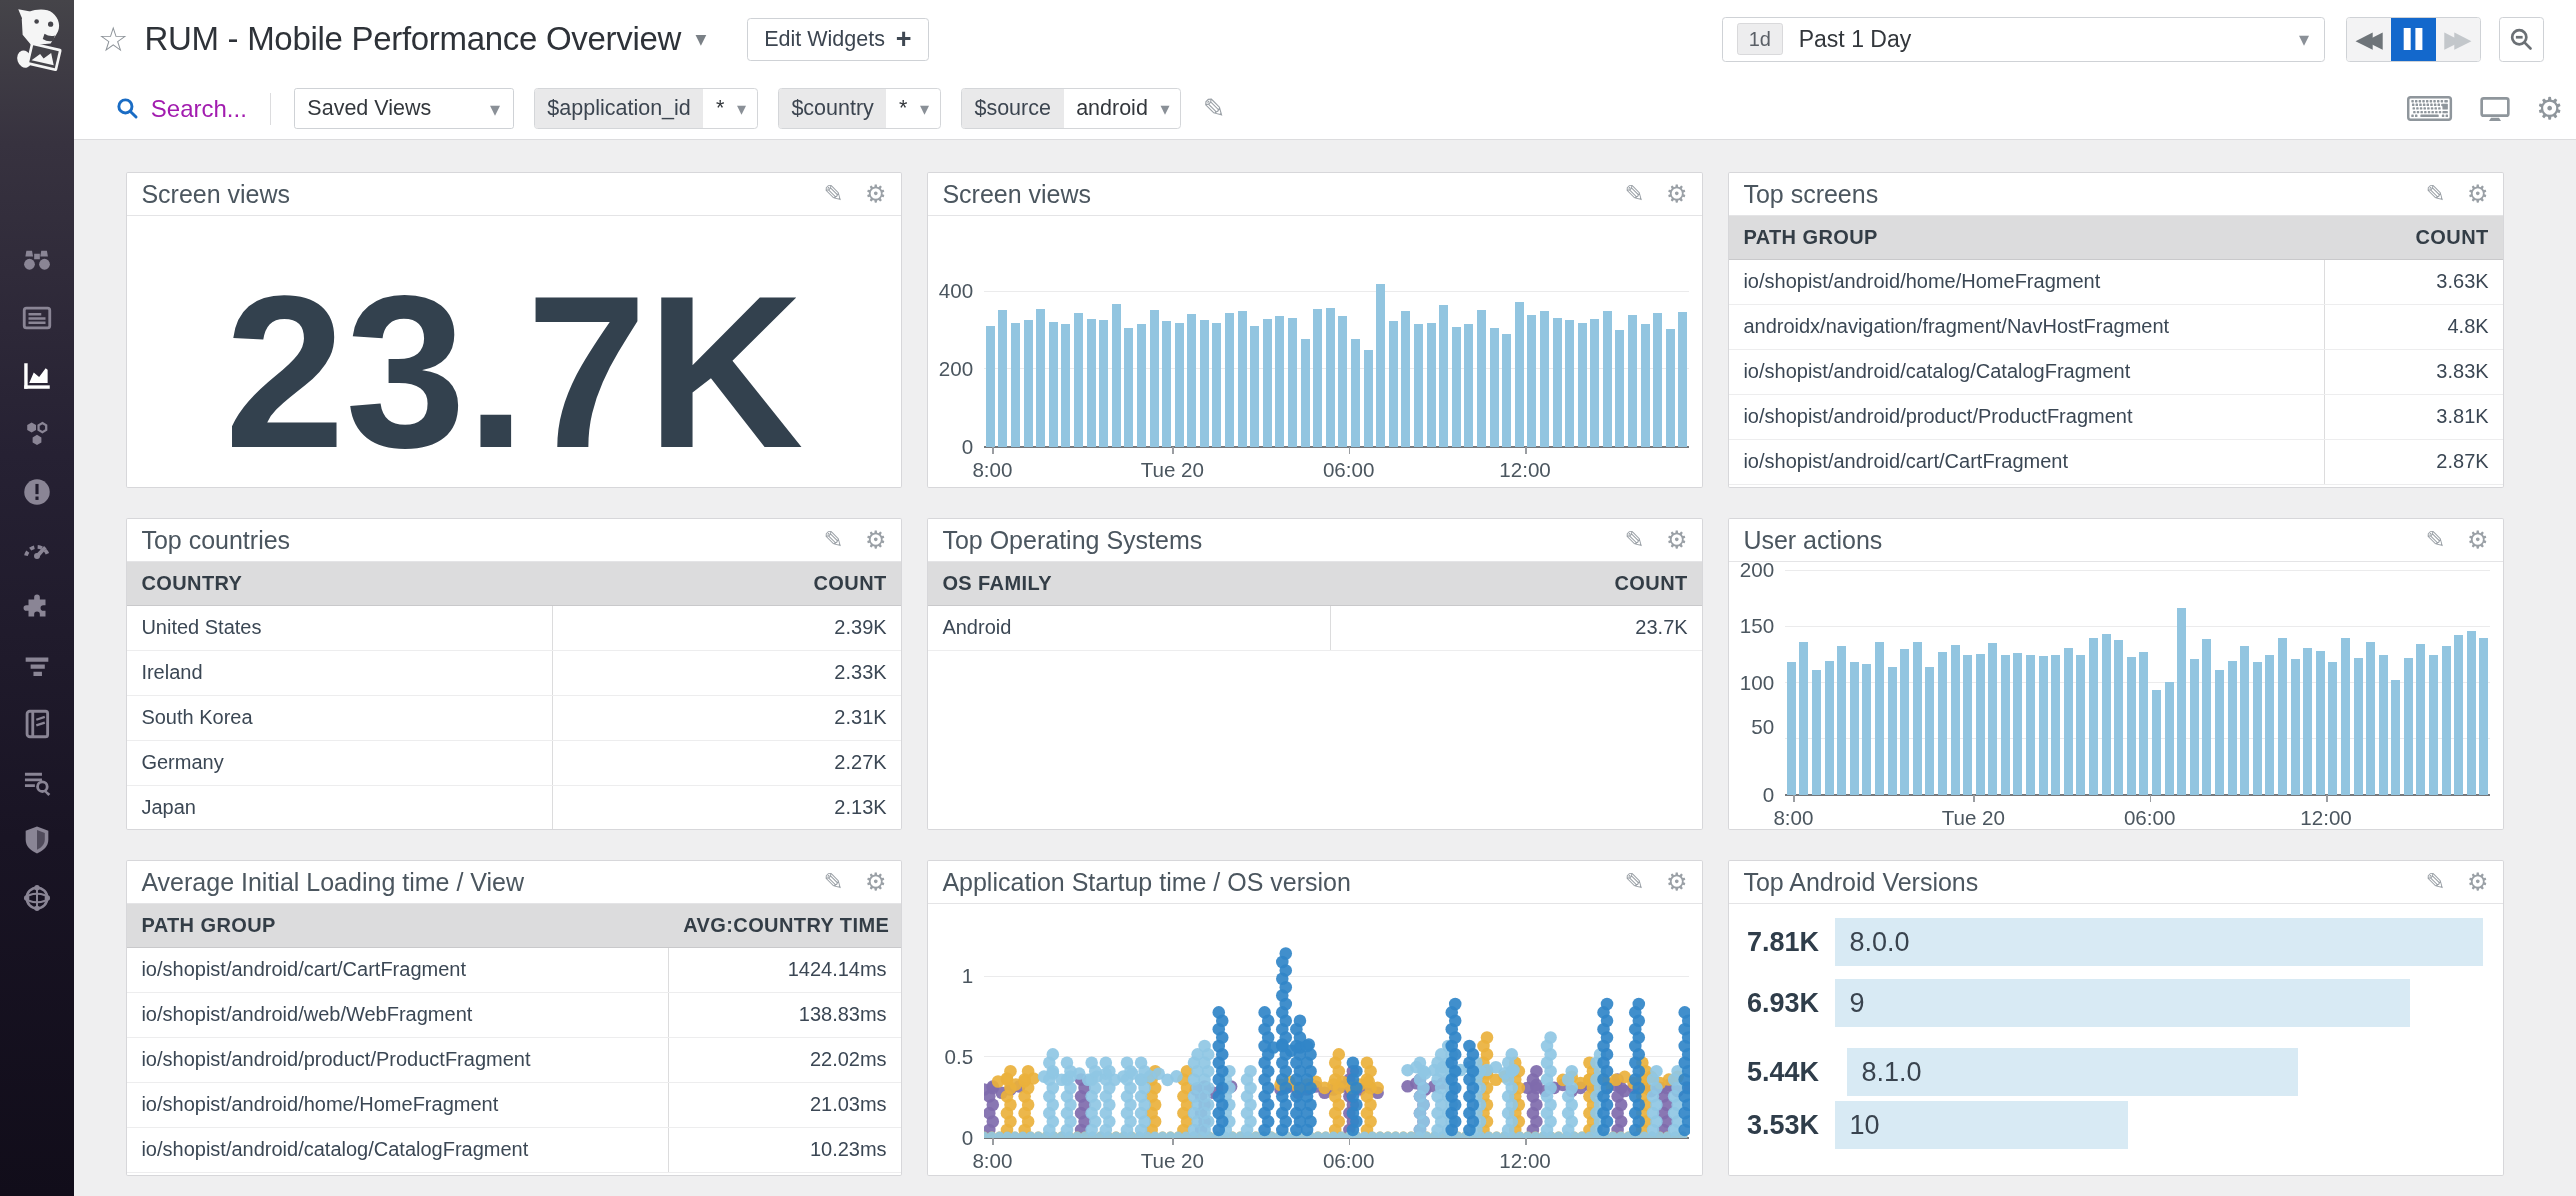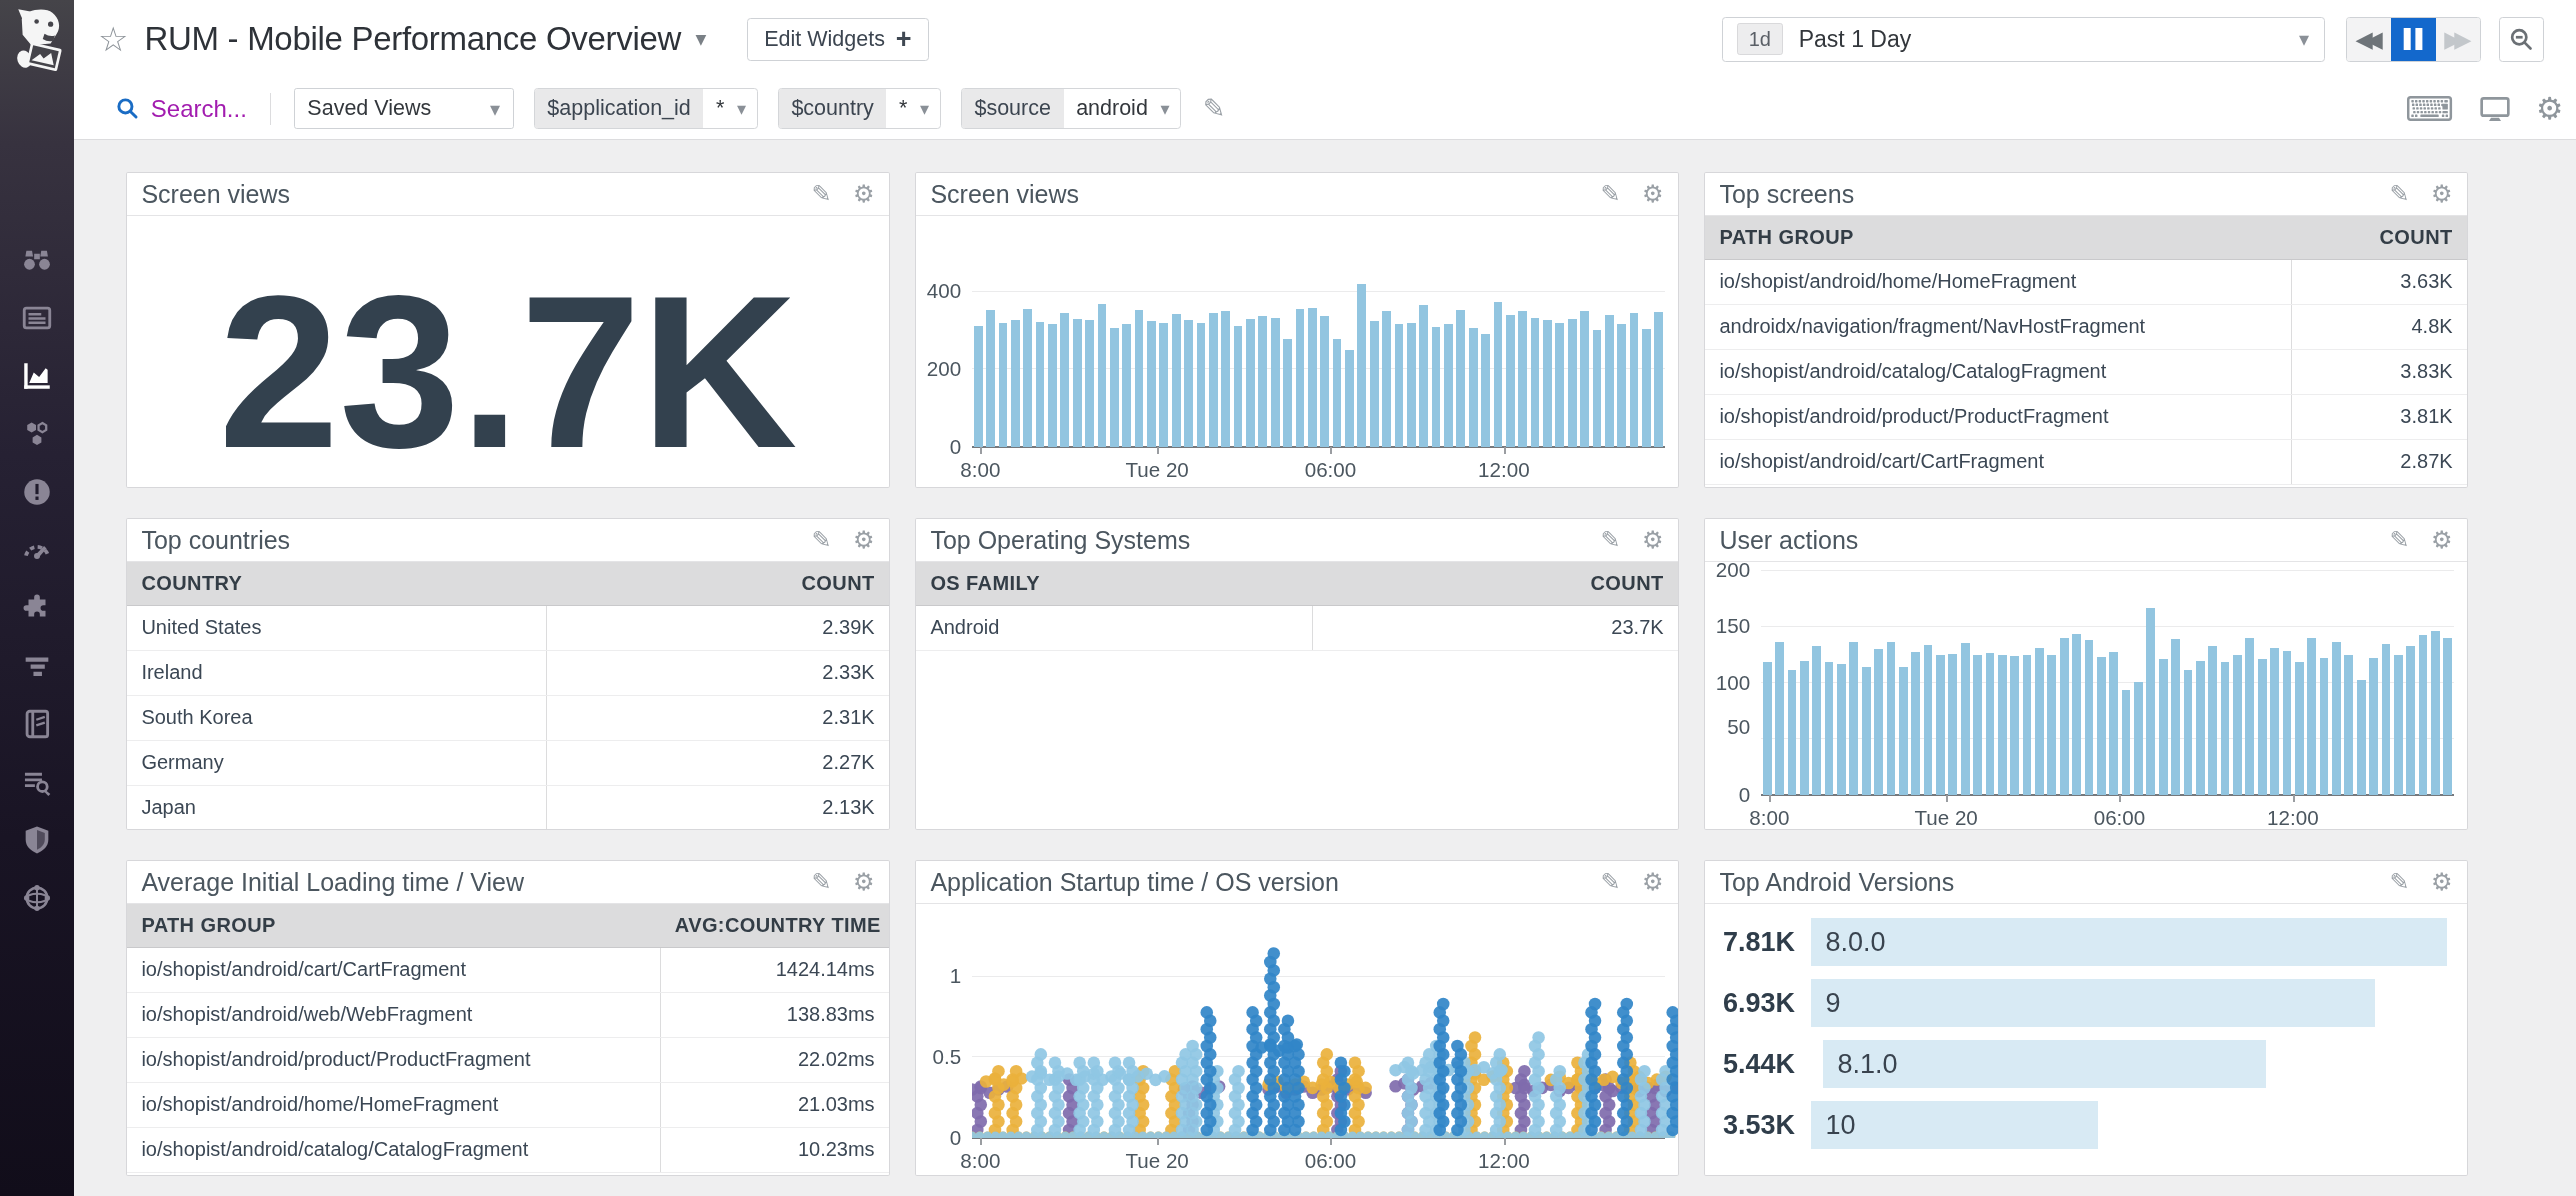--- a/index.html
+++ b/index.html
@@ -45,21 +45,21 @@
   .pill { display:flex; align-items:stretch; height:41px; border:0.9px solid #d4d6d9; border-radius:3.6px; overflow:hidden; margin-left:20px; font-size:21.5px; background:#fff; cursor:pointer; }
   .pill-name { background:#e9e9ea; color:#3c4550; display:flex; align-items:center; padding:0 12.6px; }
   .pill-value { display:flex; align-items:center; padding:0 12.6px; color:#33373c; }
   .pill-caret { display:flex; align-items:center; padding-right:10.8px; color:#8a9097; font-size:18px; }
   .row-pencil { font-size:27px; color:#9aa0a6; margin-left:21.5px; cursor:pointer; }
   .hdr-icons { margin-left:auto; display:flex; align-items:center; gap:25px; color:#8f969c; }
   .hdr-icons .uicon { font-size:34px; line-height:1; cursor:pointer; }
   .hdr-icons .gear-g { font-size:30.5px; }
 
   
-  .grid { padding:32px 108px 0 52px; display:grid; grid-template-columns:repeat(3,1fr); grid-template-rows:316px 312px 316px; gap:30px 25px; }
+  .grid { padding:32px 72px 0 52px; display:grid; grid-template-columns:repeat(3,1fr); grid-template-rows:316px 312px 316px; gap:30px 25px; }
   .widget { background:#fff; border:0.9px solid #d7d7da; border-radius:1.8px; display:flex; flex-direction:column; overflow:hidden; }
   .w-head { height:43px; flex:none; display:flex; align-items:center; padding:0 14.4px; border-bottom:0.9px solid #e4e4e6; }
   .w-title { font-size:25px; color:#4b565f; white-space:nowrap; }
   .w-icons { margin-left:auto; display:flex; gap:21.5px; color:#9aa0a6; }
   .w-icon { font-size:24px; line-height:1; cursor:pointer; }
   .w-body { flex:1; position:relative; overflow:hidden; }
 
   .big-number { position:absolute; inset:0; display:flex; align-items:center; justify-content:center; padding-top:41px; font-size:217px; font-weight:700; color:#33414e; }
 
   
@@ -1465,21 +1465,21 @@
               </div>
             </div>
             <div class="tl-row" style="top: 75px;">
               <div class="tl-value">6.93K</div>
               <div style="flex: 1 1 0%; height: 100%;">
                 <div class="tl-bar" style="width: 88.7%; background: rgb(216, 234, 244);">
                   <span>9</span>
                 </div>
               </div>
             </div>
-            <div class="tl-row" style="top: 136px;">
+            <div class="tl-row" style="top: 144px;">
               <div class="tl-value">5.44K</div>
               <div style="flex: 1 1 0%; height: 100%;">
                 <div class="tl-bar" style="width: 69.6%; background: rgb(216, 234, 244); margin-left: 12px;">
                   <span>8.1.0</span>
                 </div>
               </div>
             </div>
             <div class="tl-row" style="top: 197px;">
               <div class="tl-value">3.53K</div>
               <div style="flex: 1 1 0%; height: 100%;">

